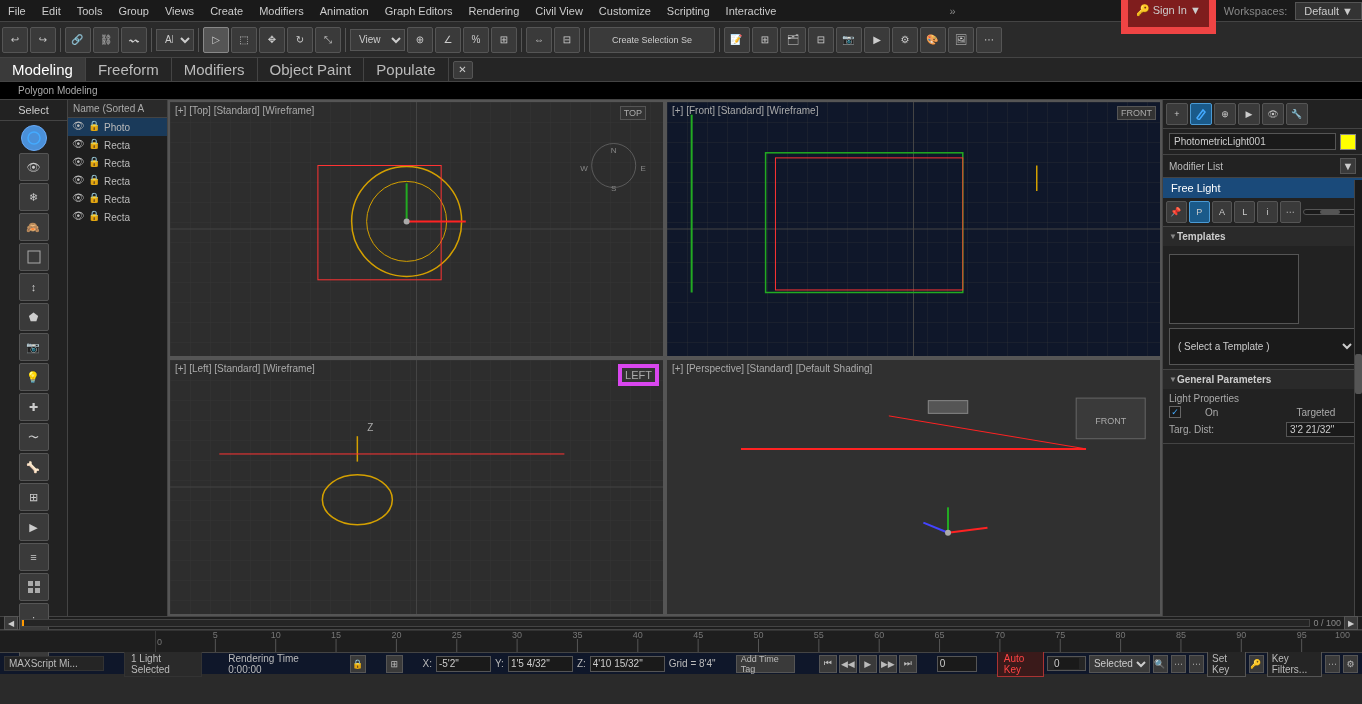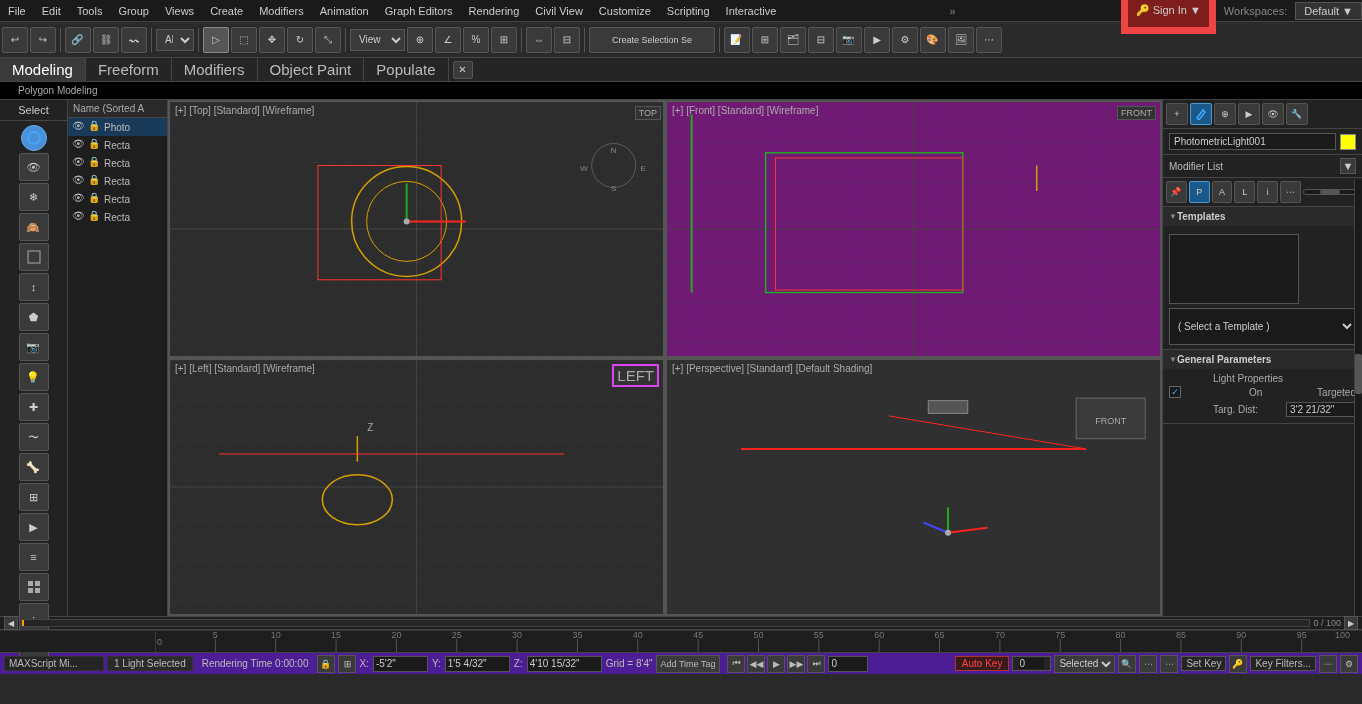--- a/index.html
+++ b/index.html
@@ -56,40 +56,40 @@
     .modifier-header { display: flex; align-items: center; padding: 3px 6px; border-bottom: 1px solid #444; }
     .modifier-label { flex: 1; color: #bbb; font-size: 10px; }
     .modifier-dropdown { width: 16px; height: 16px; background: #3a3a3a; border: 1px solid #555; cursor: pointer; display: flex; align-items: center; justify-content: center; }
     .free-light-item { background: #1a4a7a; padding: 4px 8px; color: #fff; font-size: 11px; cursor: pointer; }
     .panel-section { border-bottom: 1px solid #444; }
     .panel-section-header { display: flex; align-items: center; padding: 4px 6px; background: #2a2a2a; cursor: pointer; }
     .panel-section-title { flex: 1; color: #ccc; font-size: 10px; font-weight: bold; }
     .section-arrow { color: #888; font-size: 8px; }
     .panel-content { padding: 4px 6px; }
     .prop-row { display: flex; align-items: center; padding: 2px 0; }
-    .prop-label { flex: 1; color: #aaa; font-size: 10px; margin-left: 44px; }
+    .prop-label { flex: 1; color: #aaa; font-size: 10px; }
     .checkbox-row { display: flex; align-items: center; gap: 24px; padding: 2px 0; }
     .cb { width: 12px; height: 12px; border: 1px solid #666; background: #1a1a1a; display: flex; align-items: center; justify-content: center; cursor: pointer; }
     .cb.checked::after { content: '✓'; font-size: 9px; color: #4af; }
     .dist-input { background: #1a1a1a; border: 1px solid #555; color: #ccc; font-size: 10px; padding: 1px 3px; width: 70px; }
     .templates-preview { width: 130px; height: 70px; background: #1a1a1a; border: 1px solid #555; margin: 4px 0; }
     .template-dropdown { width: 100%; height: 37px; background: #1a1a1a; border: 1px solid #555; color: #ccc; font-size: 10px; padding: 0 4px; cursor: pointer; }
     .status-btn { width: 18px; height: 18px; background: #3a3a3a; border: 1px solid #555; display: flex; align-items: center; justify-content: center; cursor: pointer; font-size: 9px; }
 
     
     #timeline { height: 30px; background: #1e1e1e; border-top: 1px solid #444; display: flex; align-items: center; }
     #timeline-progress { height: 8px; background: #1a1a1a; border-bottom: 1px solid #444; display: flex; align-items: center; padding: 0 4px; }
     .progress-btn { width: 14px; height: 14px; background: #3a3a3a; border: 1px solid #555; cursor: pointer; display: flex; align-items: center; justify-content: center; font-size: 8px; }
 
     
     #bottom-bar { display: flex; align-items: center; height: 22px; background: #1a1a1a; border-top: 1px solid #444; padding: 0 4px; gap: 4px; font-size: 10px; color: #bbb; }
 
     
     .vp-top { background: #2d2d2d; }
-    .vp-front { background: #701a75; }
+    .vp-front { background: #0f172a; }
     .vp-left { background: #2d2d2d; }
     .vp-perspective { background: #2d2d2d; }
 
     
     .grid-svg { position: absolute; inset: 0; width: 100%; height: 100%; }
   </style>
 </head>
 <body>
 
 <div id="menu-bar">
@@ -277,21 +277,21 @@
         <line x1="48%" y1="47%" x2="60%" y2="47%" stroke="#ff2222" stroke-width="2"></line>
         <line x1="48%" y1="47%" x2="48%" y2="32%" stroke="#22aa22" stroke-width="2"></line>
         <circle cx="48%" cy="47%" r="3" fill="#aaa"></circle>
 
         <circle cx="90%" cy="25%" r="22" fill="none" stroke="#888" stroke-width="1" opacity="0.5"></circle>
         <text x="90%" y="20%" text-anchor="middle" fill="#888" font-size="8">N</text>
         <text x="90%" y="35%" text-anchor="middle" fill="#888" font-size="8">S</text>
         <text x="84%" y="27%" text-anchor="middle" fill="#888" font-size="8">W</text>
         <text x="96%" y="27%" text-anchor="middle" fill="#888" font-size="8">E</text>
       </svg>
-      <div style="position:absolute; top:4px; right:2px; background:#333; padding:1px 3px; font-size:9px; color:#aaa; border:1px solid #555;">TOP</div>
+      <div style="position:absolute; top:4px; right:17px; background:#333; padding:1px 3px; font-size:9px; color:#aaa; border:1px solid #555;">TOP</div>
     </div>
 
     <div class="viewport vp-front" style="position:relative; border:2px solid #555;">
       <div class="viewport-header" style="position:absolute; top:3px; left:5px; font-size:10px; color:#aaa; z-index:2;">[+] [Front] [Standard] [Wireframe]</div>
       <svg class="grid-svg">
         <defs>
             <pattern id="grid-front" width="20" height="20" patternUnits="userSpaceOnUse">
               <path d="M 20 0 L 0 0 0 20" fill="none" stroke="#3a3a3a" stroke-width="0.5"></path>
             </pattern>
           </defs>
@@ -324,21 +324,21 @@
 
         <ellipse cx="38%" cy="55%" rx="35" ry="25" fill="none" stroke="#d4a000" stroke-width="1.5"></ellipse>
         <polygon points="38%,40% 28%,65% 48%,65%" fill="none" stroke="#d4a000" stroke-width="1.5"></polygon>
         <line x1="38%" y1="40%" x2="38%" y2="30%" stroke="#d4a000" stroke-width="1.5"></line>
 
         <text x="40%" y="28%" fill="#aaa" font-size="10">Z</text>
 
         <line x1="10%" y1="37%" x2="80%" y2="37%" stroke="#ff3333" stroke-width="1"></line>
         <line x1="10%" y1="37%" x2="10%" y2="37%" stroke="#ff3333" stroke-width="1"></line>
       </svg>
-      <div style="position:absolute; top:4px; right:4px; background:#333; padding:1px 3px; font-size:15px; color:#aaa; border:2px solid #d946ef;">LEFT</div>
+      <div style="position:absolute; top:4px; right:4px; background:#333; padding:1px 3px; font-size:11px; color:#aaa; border:4px solid #d946ef;">LEFT</div>
     </div>
 
     <div class="viewport vp-perspective" style="position:relative; border:2px solid #555; background:#2d2d2d;">
       <div class="viewport-header" style="position:absolute; top:3px; left:5px; font-size:10px; color:#aaa; z-index:2;">[+] [Perspective] [Standard] [Default Shading]</div>
 
       <svg class="grid-svg" style="background:#303030;">
 
         <polygon points="15%,85% 45%,95% 85%,78% 58%,68%" fill="#888" stroke="#666" stroke-width="1"></polygon>
 
         <polygon points="15%,85% 15%,35% 45%,22% 45%,95%" fill="#6aaa22" stroke="#555" stroke-width="1"></polygon>
@@ -384,20 +384,21 @@
     <div class="name-field">
       <input class="name-input" type="text" value="PhotometricLight001" style="">
       <div class="color-swatch"></div>
     </div>
 
     <div class="modifier-header">
       <span class="modifier-label">Modifier List</span>
       <div class="modifier-dropdown">▼</div>
     </div>
 
+    <div class="free-light-item">Free Light</div>
 
     <div style="flex:1; overflow-y:auto; overflow-x:hidden;">
 
       <div style="display:flex; align-items:center; padding:3px; gap:2px; border-bottom:1px solid #444;">
         <div class="right-btn">📌</div>
         <div class="right-btn active" style="background:#1a5a8a;">P</div>
         <div class="right-btn">A</div>
         <div class="right-btn">L</div>
         <div class="right-btn">i</div>
         <div class="right-btn">⋯</div>
@@ -499,21 +500,21 @@
     <line x1="85%" y1="8" x2="85%" y2="22" stroke="#555" stroke-width="1"></line>
     <text x="85%" y="7" fill="#777" font-size="9" text-anchor="middle">85</text>
     <line x1="90%" y1="8" x2="90%" y2="22" stroke="#555" stroke-width="1"></line>
     <text x="90%" y="7" fill="#777" font-size="9" text-anchor="middle">90</text>
     <line x1="95%" y1="8" x2="95%" y2="22" stroke="#555" stroke-width="1"></line>
     <text x="95%" y="7" fill="#777" font-size="9" text-anchor="middle">95</text>
     <text x="99%" y="7" fill="#777" font-size="9" text-anchor="end">100</text>
   </svg>
 </div>
 
-<div id="bottom-bar" style="display:flex; align-items:center; height:22px; background:#4c1d95; border-top:1px solid #444; padding:0 4px; gap:3px; font-size:10px; color:#bbb;">
+<div id="bottom-bar" style="display:flex; align-items:center; height:22px; background:#0f172a; border-top:1px solid #444; padding:0 4px; gap:20px; font-size:10px; color:#bbb;">
 
   <div style="width:100px; background:#252525; padding:1px 4px; border:1px solid #333; flex-shrink:0;">MAXScript Mi...</div>
   <div style="padding:1px 6px; background:#2a2a2a; border:1px solid #333;">1 Light Selected</div>
   <div style="padding:1px 6px;">Rendering Time  0:00:00</div>
 
   <div class="status-btn">🔒</div>
   <div class="status-btn">⊞</div>
 
   <div style="display:flex; gap:4px; align-items:center; flex-shrink:0;">
     <span>X:</span>

